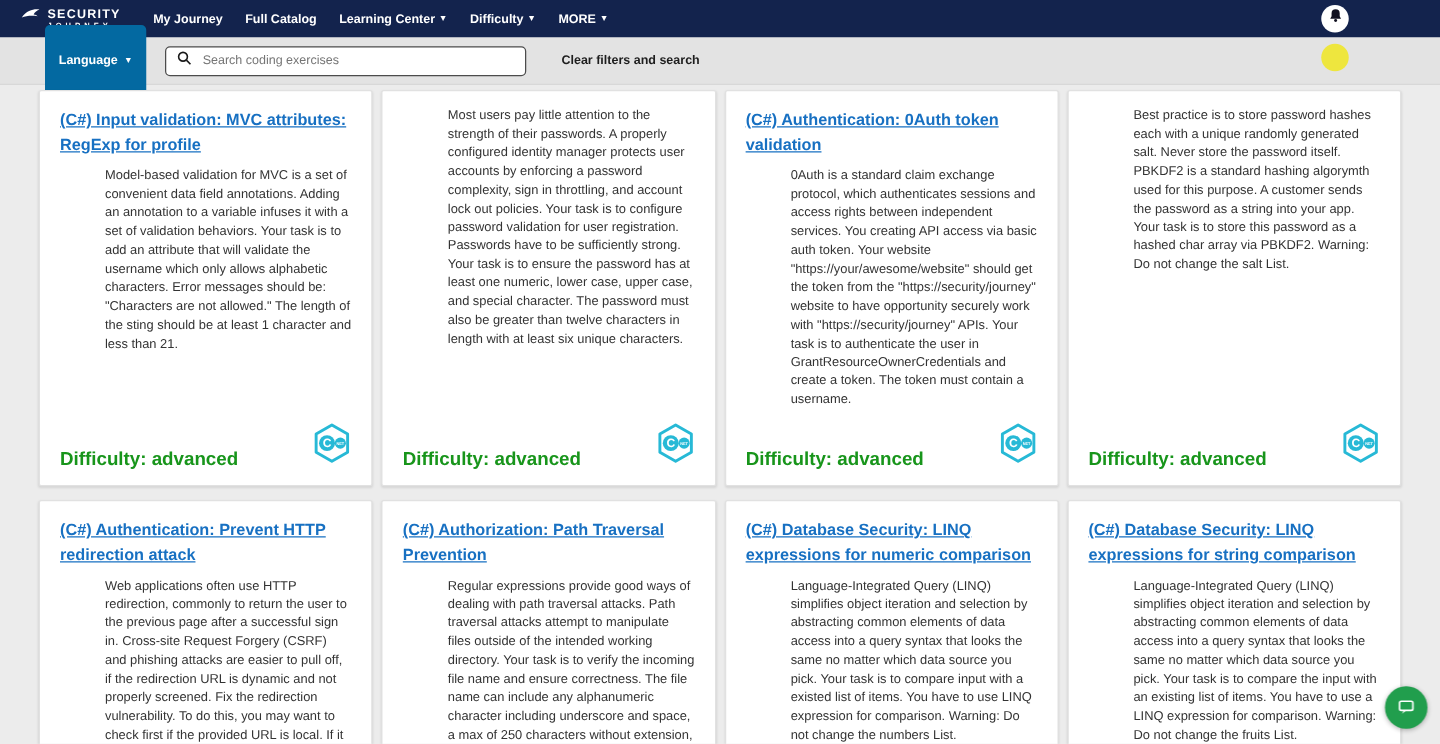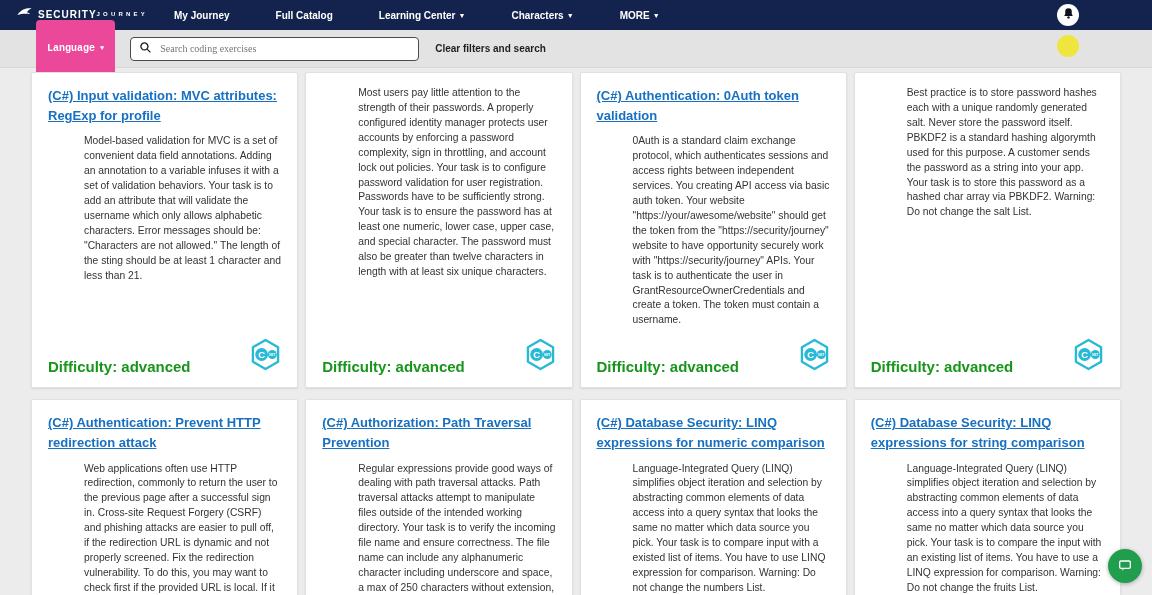--- a/index.html
+++ b/index.html
@@ -9,24 +9,24 @@
     background:#ececec;
     font-family:"Liberation Sans", sans-serif;
   }
 
   
   .navbar {
     height:30px; background:#13234d; display:flex; align-items:center;
     padding:0 10px; color:#fff;
   }
   .logo { display:flex; align-items:center; gap:5px; margin-left:6px; }
-  .logo-text { display:flex; line-height:1; }
+  .logo-text { display:flex; flex-direction:column; line-height:1; }
   .logo-line1 { font-size:10px; font-weight:bold; letter-spacing:1px; }
   .logo-line2 { font-size:6px; font-weight:bold; letter-spacing:3.2px; margin-top:1px; }
-  .nav-links { display:flex; align-items:flex-end; gap:46px; margin-left:26px; }
+  .nav-links { display:flex; align-items:flex-end; gap:18px; margin-left:26px; }
   .nav-item { font-size:10px; font-weight:bold; color:#fff; cursor:pointer; white-space:nowrap; display:flex; align-items:center; gap:3px; }
   .caret { font-size:7px; line-height:1; }
   .nav-right { margin-left:auto; display:flex; align-items:center; gap:9px;flex-direction:column; }
   .nav-search { display:flex; align-items:stretch; height:22px; }
   .nav-search input {
     width:120px; border:none; border-radius:2px 0 0 2px; padding:0 7px;
     font-size:8.5px; font-family:inherit; outline:none; background:#fff; color:#222;
   }
   .nav-search button {
     width:28px; background:#fff; border:1px solid #2a2a2a; border-radius:0 2px 2px 0;
@@ -34,33 +34,33 @@
   }
   .bell-wrap { width:22px; height:22px; border-radius:50%; background:#fff; display:flex; align-items:center; justify-content:center; cursor:pointer; }
   .avatar { width:22px; height:22px; border-radius:50%; background:#eee63e; cursor:pointer; }
 
   
   .filter-bar {
     height:38px; background:#e3e3e3; border-bottom:1px solid #d8d8d8;
     display:flex; align-items:center; padding-left:36px;
   }
   .language-btn {
-    background:#ec4899; color:#fff; font-size:10px; font-weight:bold; font-family:Liberation Mono, monospace;
+    background:#0369a1; color:#fff; font-size:10px; font-weight:bold; font-family:Liberation Sans, sans-serif;
     border:none; border-radius:4px; padding:23px 11px; cursor:pointer;
     display:flex; align-items:center; gap:5px;
   }
   .filter-search {
     margin-left:15px; width:289px; height:24px; background:#fff;
     border:1.5px solid #4c4c4c; border-radius:4px;
     display:flex; align-items:center; padding:0 8px; gap:6px;
   }
   .filter-search input {
-    border:none; outline:none; flex:1; font-size:10px; font-family:Liberation Serif, serif; color:#222; background:transparent;
-  }
-  .clear-link { margin-left:16px; font-size:10px; font-weight:bold; color:#1e1e1e; cursor:pointer; }
+    border:none; outline:none; flex:1; font-size:10px; font-family:Liberation Sans, sans-serif; color:#222; background:transparent;
+  }
+  .clear-link { margin-left:28px; font-size:10px; font-weight:bold; color:#1e1e1e; cursor:pointer; }
 
   
   .card-grid {
     display:grid; grid-template-columns:repeat(4,1fr);
     gap:11px 7px; padding:4px 31px 0 31px;
   }
   .card {
     background:#fff; border:1px solid #e1e1e1; border-radius:2px;
     box-shadow:0 1px 2px rgba(0,0,0,.10);
     padding:13px 16px 12px 16px; display:flex; flex-direction:column;
@@ -110,21 +110,21 @@
     <span>Full Catalog</span>
 
   </span>
 
   <span class="nav-item">
     <span>Learning Center</span>
     <span class="caret">▼</span>
   </span>
 
   <span class="nav-item">
-    <span>Characters</span>
+    <span>Difficulty</span>
     <span class="caret">▼</span>
   </span>
 
   <span class="nav-item">
     <span>MORE</span>
     <span class="caret">▼</span>
   </span>
 </nav>
 
   <div class="nav-right">

